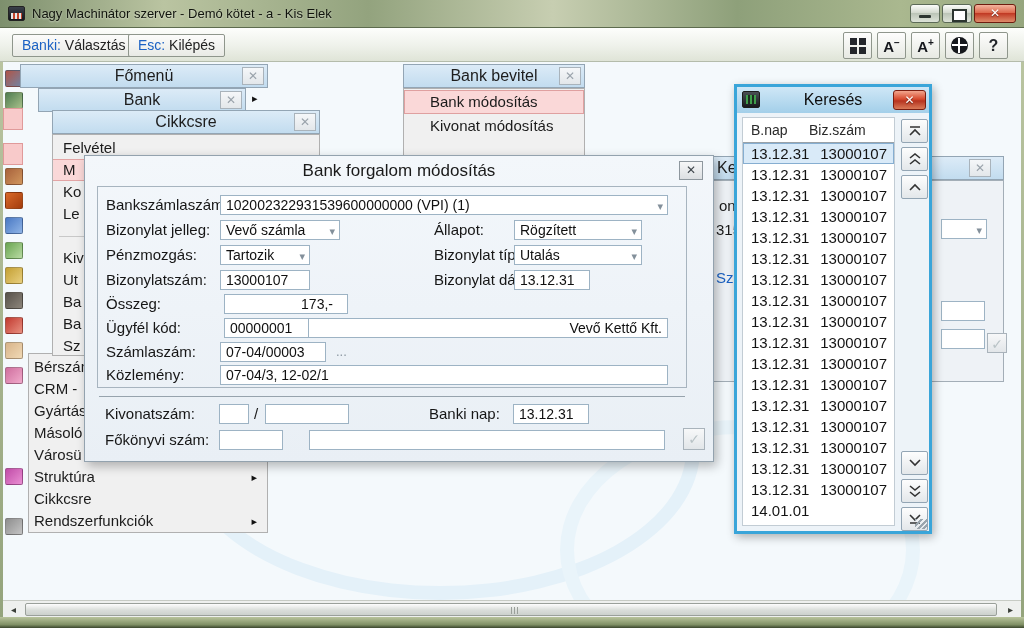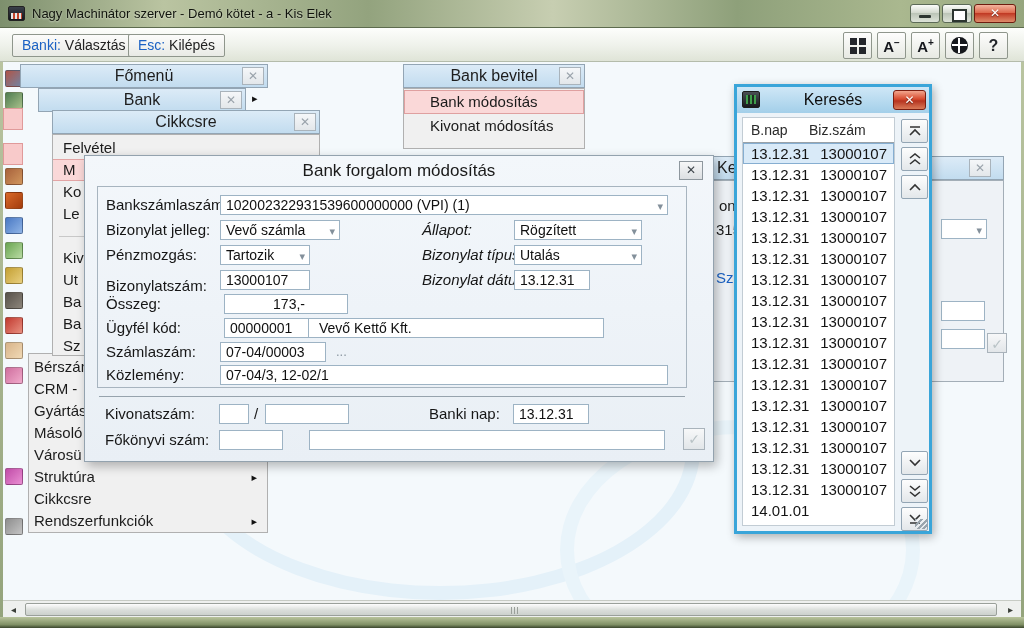--- a/index.html
+++ b/index.html
@@ -74,21 +74,21 @@
   
   .dlg { position:absolute; left:84px; top:155px; width:630px; height:307px;
     background:linear-gradient(#f3f7fb,#e9eff5); border:1px solid #93a2ae;
     box-shadow:3px 4px 10px rgba(0,0,0,.28); z-index:6; }
   .dlg-title { height:30px; line-height:30px; text-align:center; font-size:17px; color:#1a1a1a; }
   .dlg-close { position:absolute; right:10px; top:5px; width:24px; height:19px;
     background:linear-gradient(#f6f7f8,#dcdfe2); border:1px solid #8e979e; color:#3f464c;
     font-size:12px; font-weight:bold; text-align:center; line-height:17px; }
   .dlg-panel { position:absolute; left:12px; top:30px; width:590px; height:202px; border:1px solid #a7b4bf; }
   .dlabel { position:absolute; left:8px; font-size:15px; color:#161616; line-height:20px; white-space:nowrap; }
-  .dlabel.c2 { left:324px;font-style:italic; }
+  .dlabel.c2 { left:336px; }
   .dfield { position:absolute; height:20px; background:#fff; border:1px solid #9db3c4;
     font-size:14px; line-height:18px; padding:0 5px; color:#101010; white-space:nowrap; overflow:hidden; }
   .caret { position:absolute; right:4px; top:1px; color:#83909b; font-size:11px; line-height:18px; }
   .dsep { position:absolute; left:14px; width:586px; border-top:1px solid #97a3ad; }
   .dots { position:absolute; font-size:13px; color:#8c98a2; }
   .okbtn { position:absolute; width:22px; height:22px; background:linear-gradient(#f7f8f9,#e2e6e9);
     border:1px solid #a9b3bb; color:#b9c3c6; text-align:center; line-height:20px; font-size:14px; }
 
   
   .kwin { position:absolute; left:734px; top:84px; width:198px; height:450px;
@@ -243,21 +243,21 @@
       <div class="mitem" style="padding-left: 10px;">Ut</div>
       <div class="mitem" style="padding-left: 10px;">Ba</div>
       <div class="mitem" style="padding-left: 10px;">Ba</div>
       <div class="mitem" style="padding-left: 10px;">Sz</div>
     </div>
 
   <div class="whead" style="left:403px;top:64px;width:182px;z-index:4;">
     <span>Bank bevitel</span>
     <span class="wx">✕</span>
   </div>
-  <div class="wbody" style="left:403px;top:88px;width:182px;height:61px;z-index:4;padding-top:1px;" id="bevitel-items">
+  <div class="wbody" style="left:403px;top:88px;width:182px;height:68px;z-index:4;padding-top:1px;" id="bevitel-items">
       <div class="bitem hl">Bank módosítás</div>
       <div class="bitem">Kivonat módosítás</div>
     </div>
 
   <div class="whead bgwin-head" style="left:706px;top:156px;width:298px;justify-content:flex-start;padding-left:10px;">
     <span>Ke</span>
     <span class="wx" style="right:12px;">✕</span>
   </div>
   <div class="bgwin-body">
     <span class="frag" style="left:12px;top:16px;">ony</span>
@@ -283,31 +283,31 @@
       <span class="dlabel" style="top:33px;">Bizonylat jelleg:</span>
       <span class="dfield" style="left:122px;top:33px;width:120px;"><span>Vevő számla</span><span class="caret">▾</span></span>
       <span class="dlabel c2" style="top:33px;">Állapot:</span>
       <span class="dfield" style="left:416px;top:33px;width:128px;"><span>Rögzített</span><span class="caret">▾</span></span>
 
       <span class="dlabel" style="top:58px;">Pénzmozgás:</span>
       <span class="dfield" style="left:122px;top:58px;width:90px;"><span>Tartozik</span><span class="caret">▾</span></span>
       <span class="dlabel c2" style="top:58px;">Bizonylat típus:</span>
       <span class="dfield" style="left:416px;top:58px;width:128px;"><span>Utalás</span><span class="caret">▾</span></span>
 
-      <span class="dlabel" style="top:89px;">Bizonylatszám:</span>
+      <span class="dlabel" style="top:83px;">Bizonylatszám:</span>
       <span class="dfield" style="left:122px;top:83px;width:90px;">13000107</span>
       <span class="dlabel c2" style="top:83px;">Bizonylat dátuma:</span>
       <span class="dfield" style="left:416px;top:83px;width:76px;">13.12.31</span>
 
       <span class="dlabel" style="top:107px;">Összeg:</span>
-      <span class="dfield" style="left:126px;top:107px;width:124px;text-align:right;padding-right:42px;">173,-</span>
+      <span class="dfield" style="left:126px;top:107px;width:124px;text-align:right;padding-right:14px;">173,-</span>
 
       <span class="dlabel" style="top:131px;">Ügyfél kód:</span>
       <span class="dfield" style="left:126px;top:131px;width:90px;">00000001</span>
-      <span class="dfield" style="left:210px;top:131px;width:296px;padding-left:10px;">Vevő Kettő Kft.</span>
+      <span class="dfield" style="left:210px;top:131px;width:360px;padding-left:10px;text-align:right;">Vevő Kettő Kft.</span>
 
       <span class="dlabel" style="top:155px;">Számlaszám:</span>
       <span class="dfield" style="left:122px;top:155px;width:106px;">07-04/00003</span>
       <span class="dots" style="left:238px;top:157px;">...</span>
 
       <span class="dlabel" style="top:178px;">Közlemény:</span>
       <span class="dfield" style="left:122px;top:178px;width:448px;">07-04/3, 12-02/1</span>
     </div>
 
     <div class="dsep" style="top:240px;"></div>

